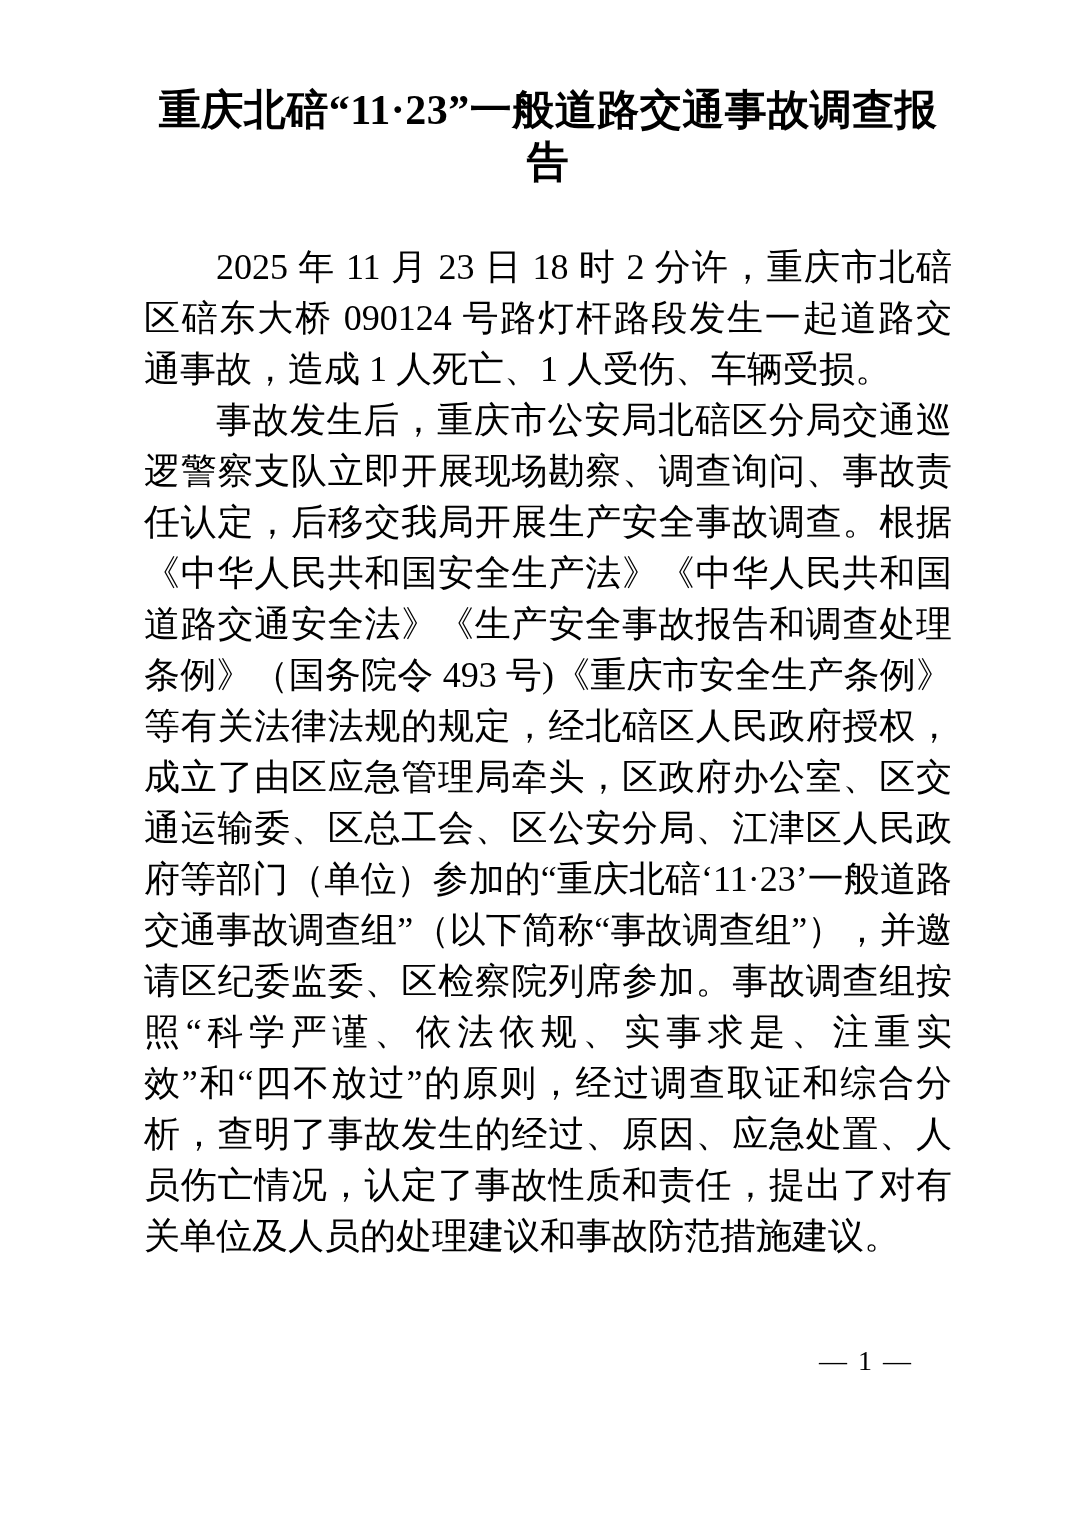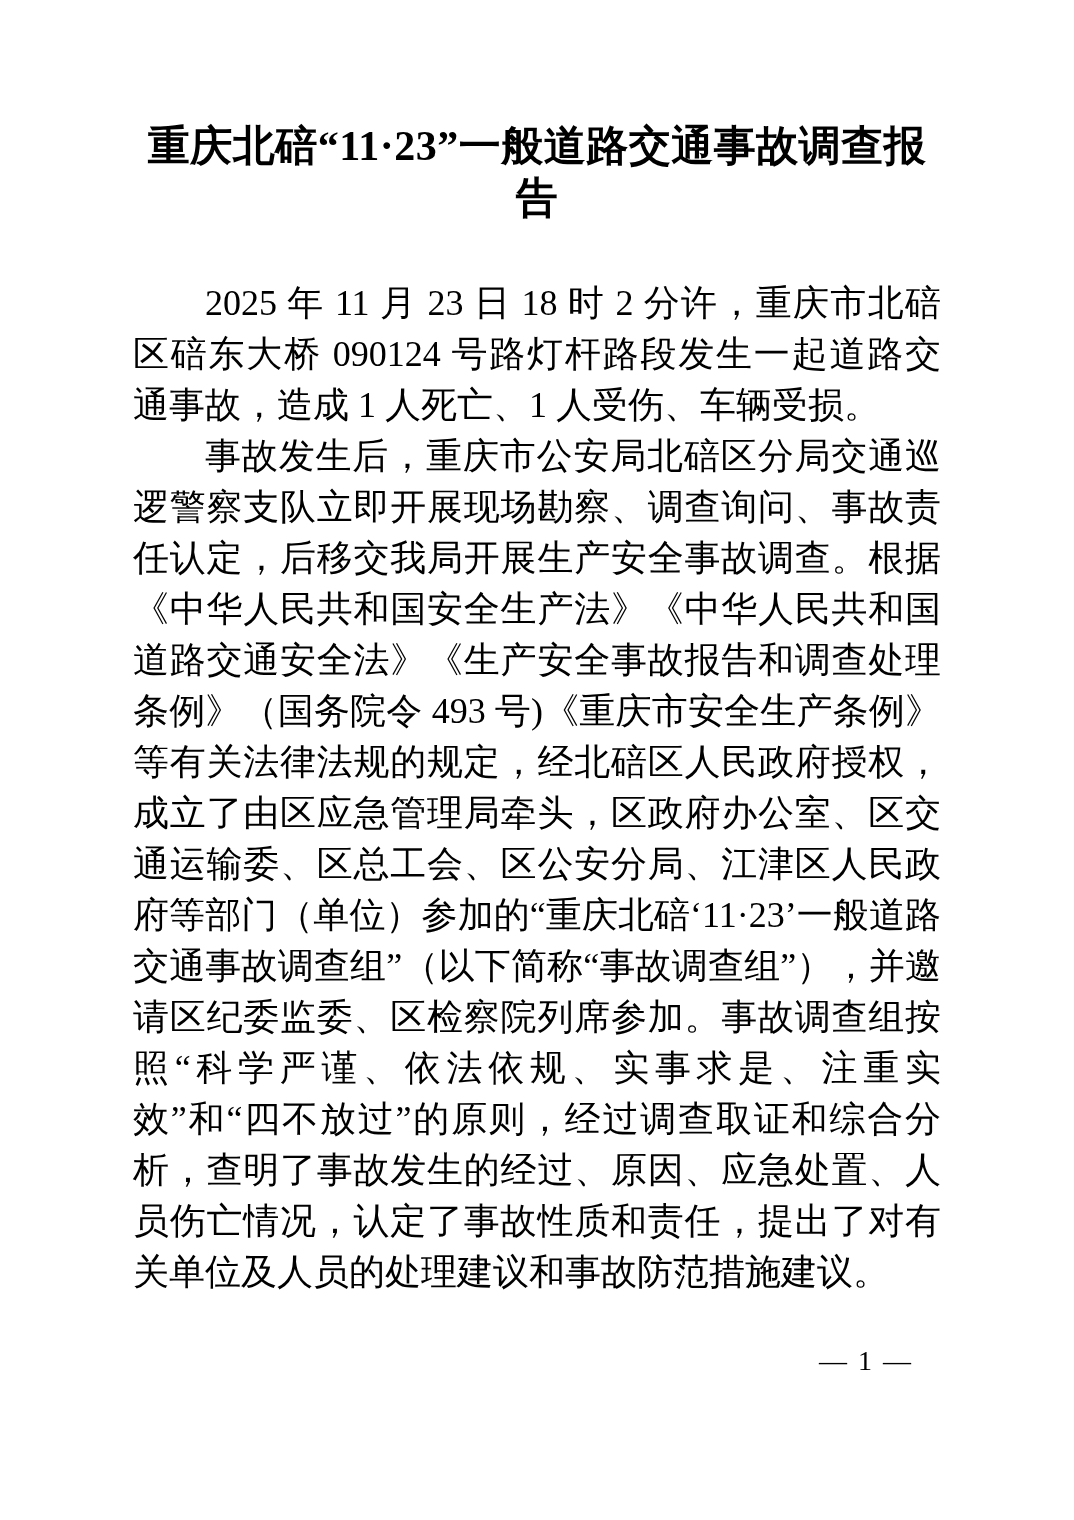--- a/index.html
+++ b/index.html
@@ -11,24 +11,24 @@
     position: relative;
     width: 1074px;
     height: 1520px;
     background: #ffffff;
     color: #000000;
     font-family: "Liberation Serif", "DejaVu Serif", serif;
     overflow: hidden;
   }
   .content {
     position: absolute;
-    left: 133px;
+    left: 144px;
     top: 0;
     width: 808px;
-    padding-top: 120px;
+    padding-top: 84px;
   }
   .title {
     font-size: 42px;
     line-height: 52px;
     font-weight: 700;
     text-align: center;
     margin: 0 0 54px 0;
     letter-spacing: 0.5px;
   }
   .para {

